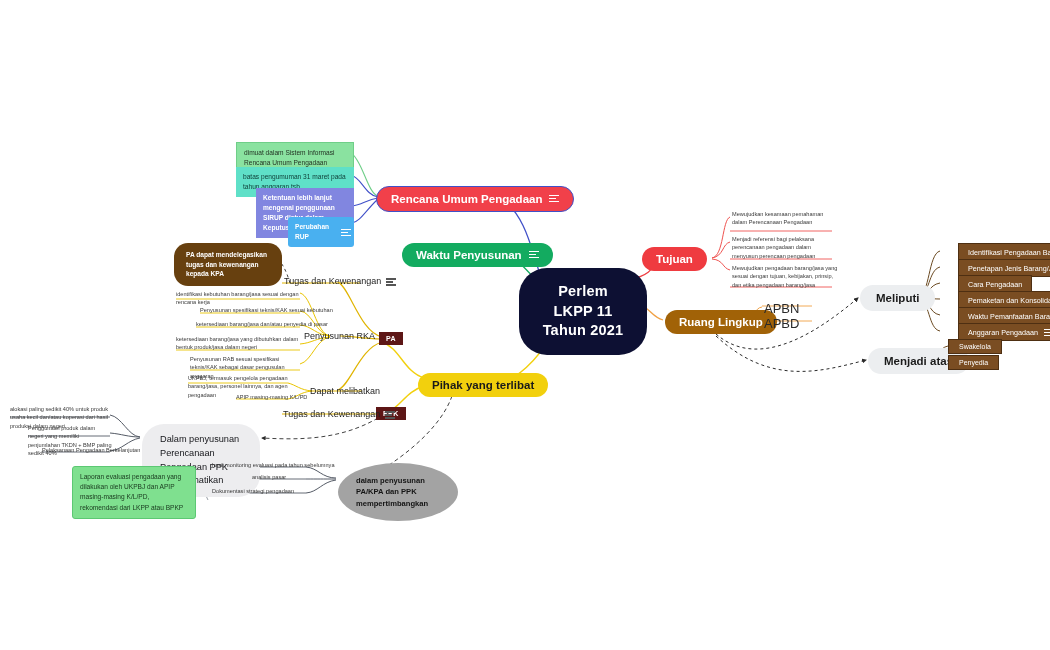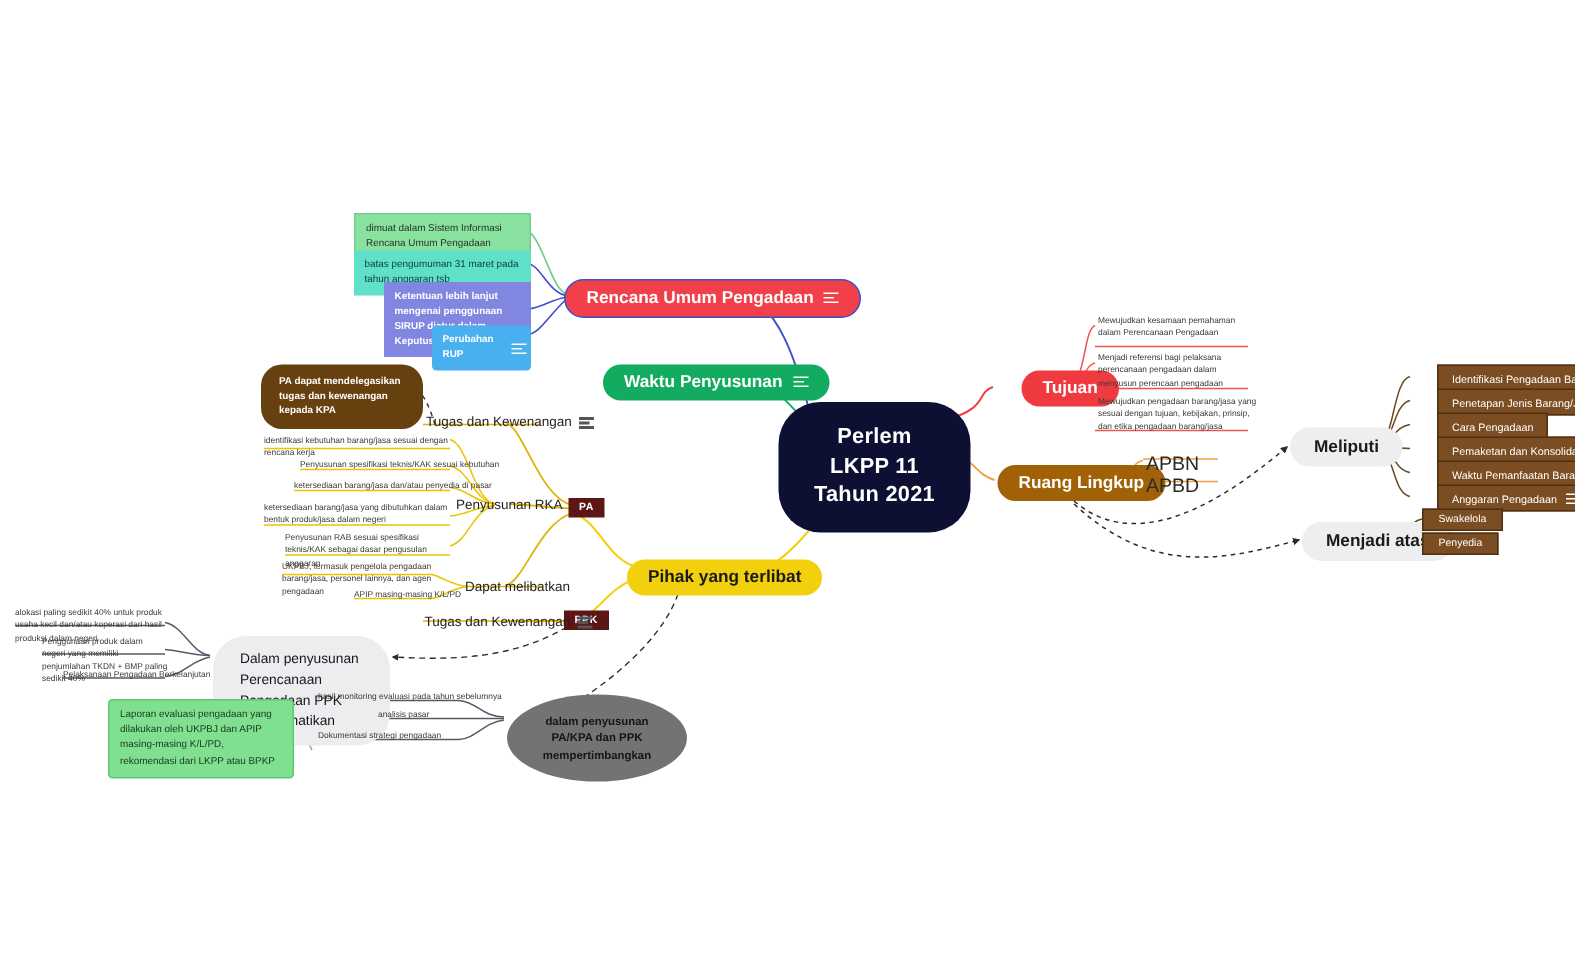--- a/index.html
+++ b/index.html
@@ -54,22 +54,22 @@
 
   
   .leaf{font-size:5.6px;color:#3a3a3a;line-height:1.5;white-space:nowrap;}
   .leaf.wrap{white-space:normal;}
   .leaf.mid{font-size:13px;color:#2a2a2a;}
   .leaf.big{font-size:9px;color:#1f1f1f;}
 
   
   .ell-grey{background:#ededef;border-radius:22px;padding:9px 18px;font-size:9.2px;
      color:#15161a;line-height:1.5;text-align:left;}
-  .ell-pink{background:#737373;border-radius:50%/50%;padding:12px 18px;font-size:7.6px;
-     color:#141414;line-height:1.5;font-weight:bold;width:120px;text-align:center;}
+  .ell-pink{background:#a3a3a3;border-radius:50%/50%;padding:12px 18px;font-size:7.6px;
+     color:#141414;line-height:1.5;font-weight:bold;width:120px;text-align:left;}
 
   .icon{display:inline-block;}
   .ic-lines{width:10px;height:8px;position:relative;}
   .ic-lines i{position:absolute;left:0;height:1.4px;background:currentColor;display:block;}
   .ic-lines i:nth-child(1){top:0;width:10px;}
   .ic-lines i:nth-child(2){top:3px;width:7px;}
   .ic-lines i:nth-child(3){top:6px;width:10px;}
   .ic-link{font-size:6px;opacity:.9;}
 </style>
 </head>
@@ -211,21 +211,21 @@
 
 <div class="node pill green" style="left:402px;top:243px;">
   <span>Waktu Penyusunan</span>
   <span class="icon ic-lines">
         <i></i>
         <i></i>
         <i></i>
       </span>
 </div>
 
-<div class="node pill tujuan" style="left:681px;top:247px;">
+<div class="node pill tujuan" style="left:642px;top:247px;">
   <span>Tujuan</span>
 </div>
 <div class="node leaf wrap" style="left:732px;top:210px;width:104px;">
   <span>Mewujudkan kesamaan pemahaman dalam Perencanaan Pengadaan</span>
 </div>
 <div class="node leaf wrap" style="left:732px;top:235px;width:104px;">
   <span>Menjadi referensi bagi pelaksana perencanaan pengadaan dalam menyusun perencaan pengadaan</span>
 </div>
 <div class="node leaf wrap" style="left:732px;top:264px;width:110px;">
   <span>Mewujudkan pengadaan barang/jasa yang sesuai dengan tujuan, kebijakan, prinsip, dan etika pengadaan barang/jasa</span>

